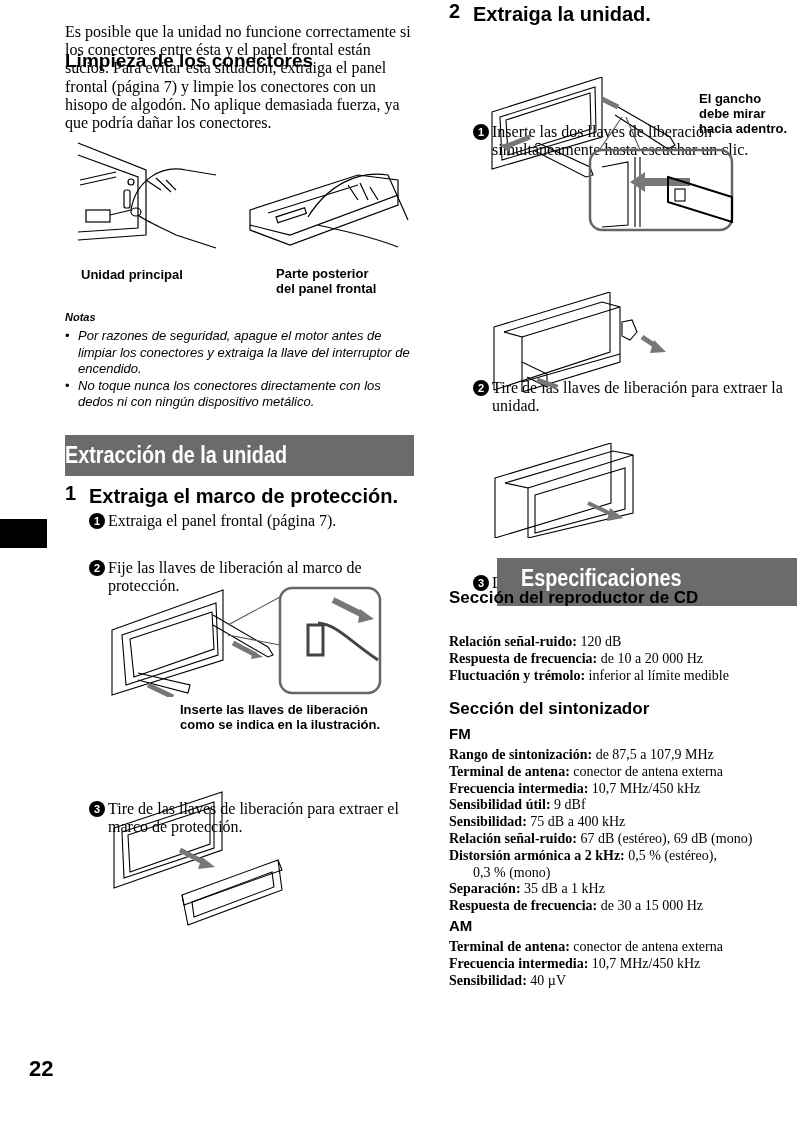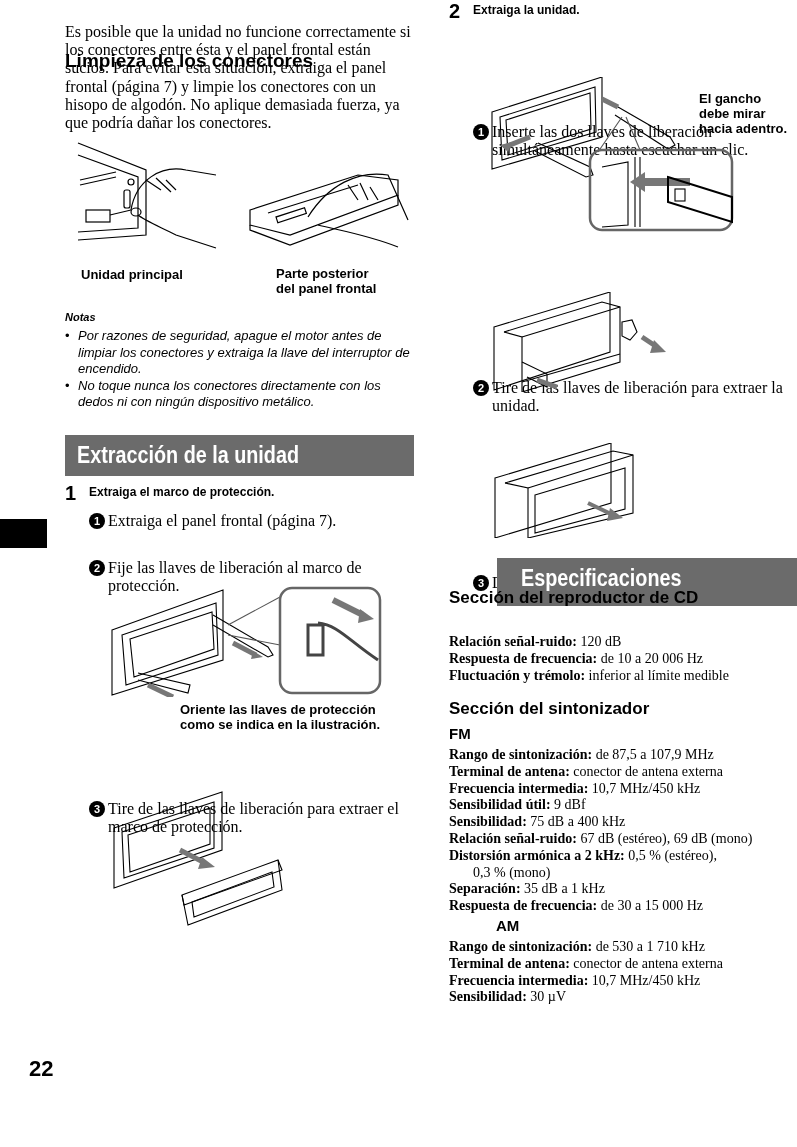--- a/index.html
+++ b/index.html
@@ -10,21 +10,21 @@
   .body-text { font-family:"Liberation Serif",serif; font-size:16px; line-height:18.2px; }
   .caption { font-family:"Liberation Sans",sans-serif; font-weight:bold; font-size:13px; line-height:15px; }
   .notes-title { font-family:"Liberation Sans",sans-serif; font-weight:bold; font-style:italic; font-size:11px; }
   .note { font-family:"Liberation Sans",sans-serif; font-style:italic; font-size:13px; line-height:16.5px; position:relative; padding-left:13px; }
   .note .bullet { position:absolute; left:0; top:0; font-style:normal; }
 
   .bar { background:#6b6b6b; color:#fff; font-family:"Liberation Sans",sans-serif; font-weight:bold; font-size:23px; transform-origin:left; }
   .bar span { display:inline-block; transform:scaleX(0.86); transform-origin:left center; }
 
   .step-num { font-family:"Liberation Sans",sans-serif; font-weight:bold; font-size:20px; }
-  .step-title { font-family:"Liberation Sans",sans-serif; font-weight:bold; font-size:12px; }
+  .step-title { font-family:"Liberation Sans",sans-serif; font-weight:bold; font-size:20px; }
 
   .sub { font-family:"Liberation Serif",serif; font-size:16px; line-height:18.5px; position:relative; padding-left:19px; }
   .circ { position:absolute; left:0; top:1px; width:16px; height:16px; border-radius:50%; background:#000; color:#fff;
           font-family:"Liberation Sans",sans-serif; font-weight:bold; font-size:11px; line-height:16px; text-align:center; }
 
   .spec-h { font-family:"Liberation Sans",sans-serif; font-weight:bold; font-size:17px; }
   .spec-sub { font-family:"Liberation Sans",sans-serif; font-weight:bold; font-size:15px; }
   .spec { font-family:"Liberation Serif",serif; font-size:14px; line-height:16.8px; }
   .spec b { font-weight:bold; }
   .spec .indent { padding-left:24px; }
@@ -79,21 +79,21 @@
   <div class="note">
     <span class="bullet">•</span>
     <span>Por razones de seguridad, apague el motor antes de limpiar los conectores y extraiga la llave del interruptor de encendido.</span>
   </div>
   <div class="note">
     <span class="bullet">•</span>
     <span>No toque nunca los conectores directamente con los dedos ni con ningún dispositivo metálico.</span>
   </div>
 </div>
 
-<div class="abs bar" style="left:65px; top:435px; width:349px; height:41px; line-height:41px; padding-left:12px; box-sizing:border-box;">
+<div class="abs bar" style="left:65px; top:435px; width:349px; height:41px; line-height:41px; padding-left:0; box-sizing:border-box;">
   <span>Extracción de la unidad</span>
 </div>
 
 <div class="abs step-num" style="left:65px; top:482px;">1</div>
 <div class="abs step-title" style="left:89px; top:485px;">Extraiga el marco de protección.</div>
 
 <div class="abs sub" style="left:89px; top:512px; width:325px;">
   <span class="circ">1</span>
   <span>Extraiga el panel frontal (página 7).</span>
 </div>
@@ -114,21 +114,21 @@
     <path d="M40 100 L65 112" stroke="#777" stroke-width="5"></path>
     <path d="M120 40 L172 12" stroke="#555"></path>
     <path d="M120 50 L172 60" stroke="#555"></path>
     <rect x="172" y="3" width="100" height="105" rx="12" stroke="#666" stroke-width="2.5"></rect>
     <path d="M200 40 L215 40 L215 70 L200 70 Z M210 38 C230 40,240 55,270 75" stroke="#444" stroke-width="3"></path>
     <path d="M225 15 L255 30" stroke="#777" stroke-width="6"></path>
     <path d="M252 24 L266 34 L250 38 Z" fill="#777" stroke="none"></path>
   </svg>
 </div>
 <div class="abs caption" style="left:180px; top:702px;">
-  <div>Oriente las llaves de protección</div>
+  <div>Inserte las llaves de liberación</div>
   <div>como se indica en la ilustración.</div>
 </div>
 
 <div class="abs sub" style="left:89px; top:744px; width:325px;">
   <span class="circ">3</span>
   <span>Tire de las llaves de liberación para extraer el marco de protección.</span>
 </div>
 
 <div class="abs" style="left:110px; top:790px;">
   <svg width="175" height="140" viewBox="0 0 175 140" fill="none" stroke="#000" stroke-width="1.1">
@@ -219,38 +219,37 @@
   </svg>
 </div>
 
 <div class="abs bar" style="left:449px; top:558px; width:348px; height:48px; line-height:40px; padding-left:24px; box-sizing:border-box;margin-left:48px;">
   <span>Especificaciones</span>
 </div>
 
 <div class="abs spec-h" style="left:449px; top:588px;">Sección del reproductor de CD</div>
 <div class="abs spec" style="left:449px; top:634px; width:345px;">
   <div><b>Relación señal-ruido:</b> <span>120 dB</span></div>
-  <div><b>Respuesta de frecuencia:</b> <span>de 10 a 20 006 Hz</span></div>
+  <div><b>Respuesta de frecuencia:</b> <span>de 10 a 20 000 Hz</span></div>
   <div><b>Fluctuación y trémolo:</b> <span>inferior al límite medible</span></div>
 </div>
 
 <div class="abs spec-h" style="left:449px; top:699px;">Sección del sintonizador</div>
 <div class="abs spec-sub" style="left:449px; top:725px;">FM</div>
 <div class="abs spec" style="left:449px; top:747px; width:345px;">
   <div><b>Rango de sintonización:</b> <span>de 87,5 a 107,9 MHz</span></div>
   <div><b>Terminal de antena:</b> <span>conector de antena externa</span></div>
   <div><b>Frecuencia intermedia:</b> <span>10,7 MHz/450 kHz</span></div>
   <div><b>Sensibilidad útil:</b> <span>9 dBf</span></div>
   <div><b>Sensibilidad:</b> <span>75 dB a 400 kHz</span></div>
   <div><b>Relación señal-ruido:</b> <span>67 dB (estéreo), 69 dB (mono)</span></div>
   <div><b>Distorsión armónica a 2 kHz:</b> <span>0,5 % (estéreo),</span></div>
   <div class="indent">0,3 % (mono)</div>
   <div><b>Separación:</b> <span>35 dB a 1 kHz</span></div>
   <div><b>Respuesta de frecuencia:</b> <span>de 30 a 15 000 Hz</span></div>
 </div>
 
-<div class="abs spec-sub" style="left:449px; top:917px;margin-left:47px;">AM</div>
+<div class="abs spec-sub" style="left:449px; top:917px;">AM</div>
 <div class="abs spec" style="left:449px; top:939px; width:345px;">
-  <div><b>Rango de sintonización:</b> <span>de 530 a 1 710 kHz</span></div>
   <div><b>Terminal de antena:</b> <span>conector de antena externa</span></div>
   <div><b>Frecuencia intermedia:</b> <span>10,7 MHz/450 kHz</span></div>
-  <div><b>Sensibilidad:</b> <span>30 µV</span></div>
+  <div><b>Sensibilidad:</b> <span>40 µV</span></div>
 </div>
 
 </body></html>

